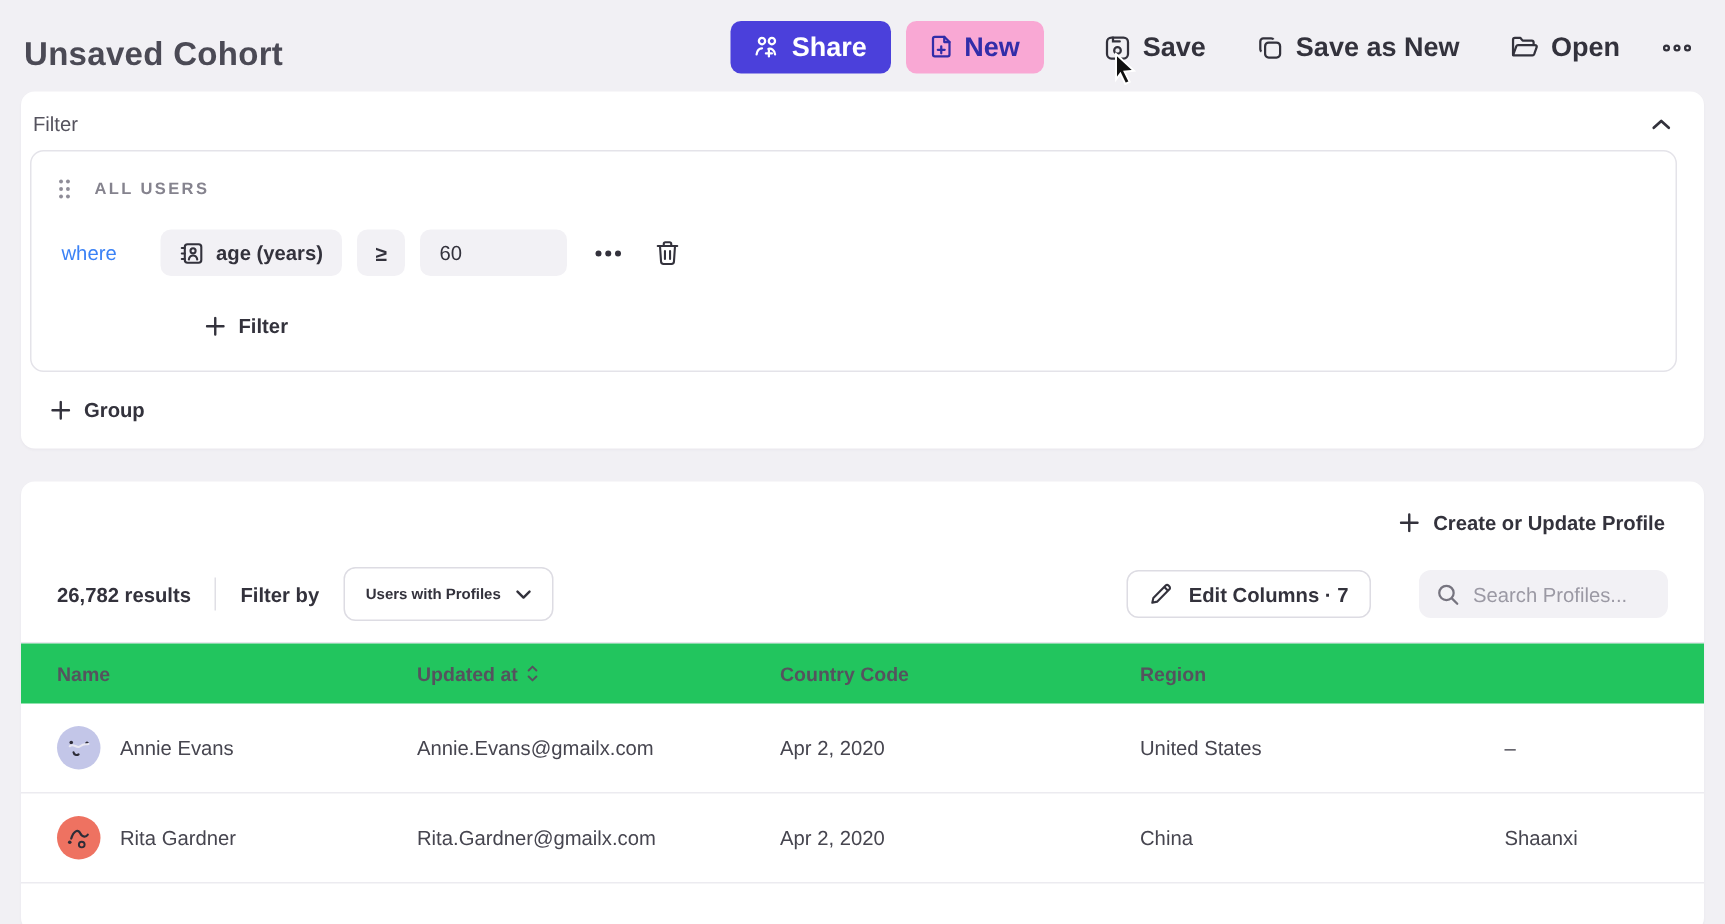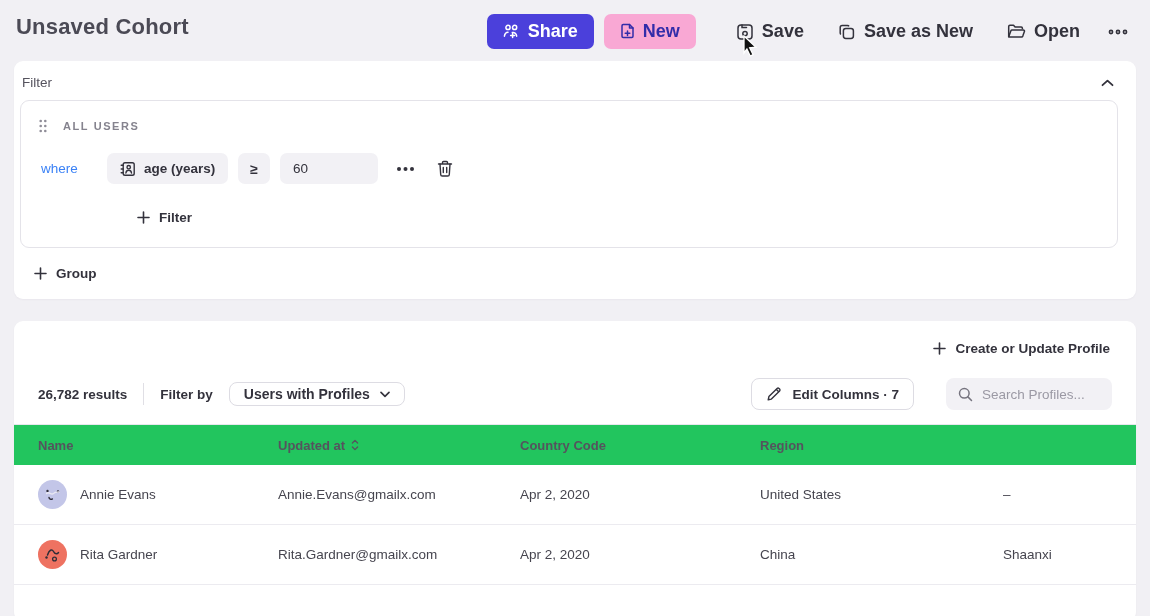--- a/index.html
+++ b/index.html
@@ -7,21 +7,21 @@
   body {
     background:#f1f0f4;
     font-family:"Liberation Sans", sans-serif;
     color:#413f4a;
     position:relative;
   }
   svg { display:block; }
 
   
   .app-header {
-    display:flex; align-items:flex-start; justify-content:space-between;
+    display:flex; align-items:flex-end; justify-content:space-between;
     padding:14px 18px 12px 16px;
   }
   .page-title { font-size:22px; font-weight:700; color:#4b4a55; letter-spacing:.2px; }
   .toolbar { display:flex; align-items:center; gap:10px; }
   .btn { display:flex; align-items:center; gap:8px; border:none; background:transparent;
          font-family:inherit; font-size:18px; font-weight:700; color:#33323c;
          padding:6px 10px; border-radius:7px; cursor:pointer; white-space:nowrap; }
   .btn-primary { background:#4b40db; color:#ffffff; padding:7px 16px; }
   .btn-new { background:#f9a8d4; color:#322da9; padding:7px 16px; margin-right:14px; }
   .btn-plain { padding:6px 8px; margin-left:8px; }
@@ -65,22 +65,22 @@
   
   .results-card { margin-top:22px; padding-top:16px; height:300px; }
   .create-row { display:flex; justify-content:flex-end; padding:0 22px 4px 0; }
   .results-toolbar { display:flex; align-items:center; padding:14px 24px 14px 24px; }
   .results-count { font-size:13.5px; font-weight:700; color:#33323c; }
   .vdivider { width:1px; height:22px; background:#e0dfe5; margin:0 16px; }
   .filter-by { font-size:13.5px; font-weight:700; color:#33323c; }
   .dropdown-btn {
     display:flex; align-items:center; gap:10px; margin-left:16px;
     background:#fff; border:1px solid #dddce3; border-radius:8px;
-    padding:7px 14px; font-family:inherit; font-size:14px; font-weight:700;
-    color:#33323c; cursor:pointer; height:24px;
+    padding:7px 14px; font-family:inherit; font-size:10px; font-weight:700;
+    color:#33323c; cursor:pointer; height:36px;
   }
   .toolbar-right { margin-left:auto; display:flex; align-items:center; gap:32px; }
   .edit-cols-btn {
     display:flex; align-items:center; gap:10px; background:#fff;
     border:1px solid #dddce3; border-radius:8px; padding:7px 14px;
     font-family:inherit; font-size:13.5px; font-weight:700; color:#33323c;
     cursor:pointer; height:32px;
   }
   .search-box {
     display:flex; align-items:center; gap:9px; background:#f2f1f5;

